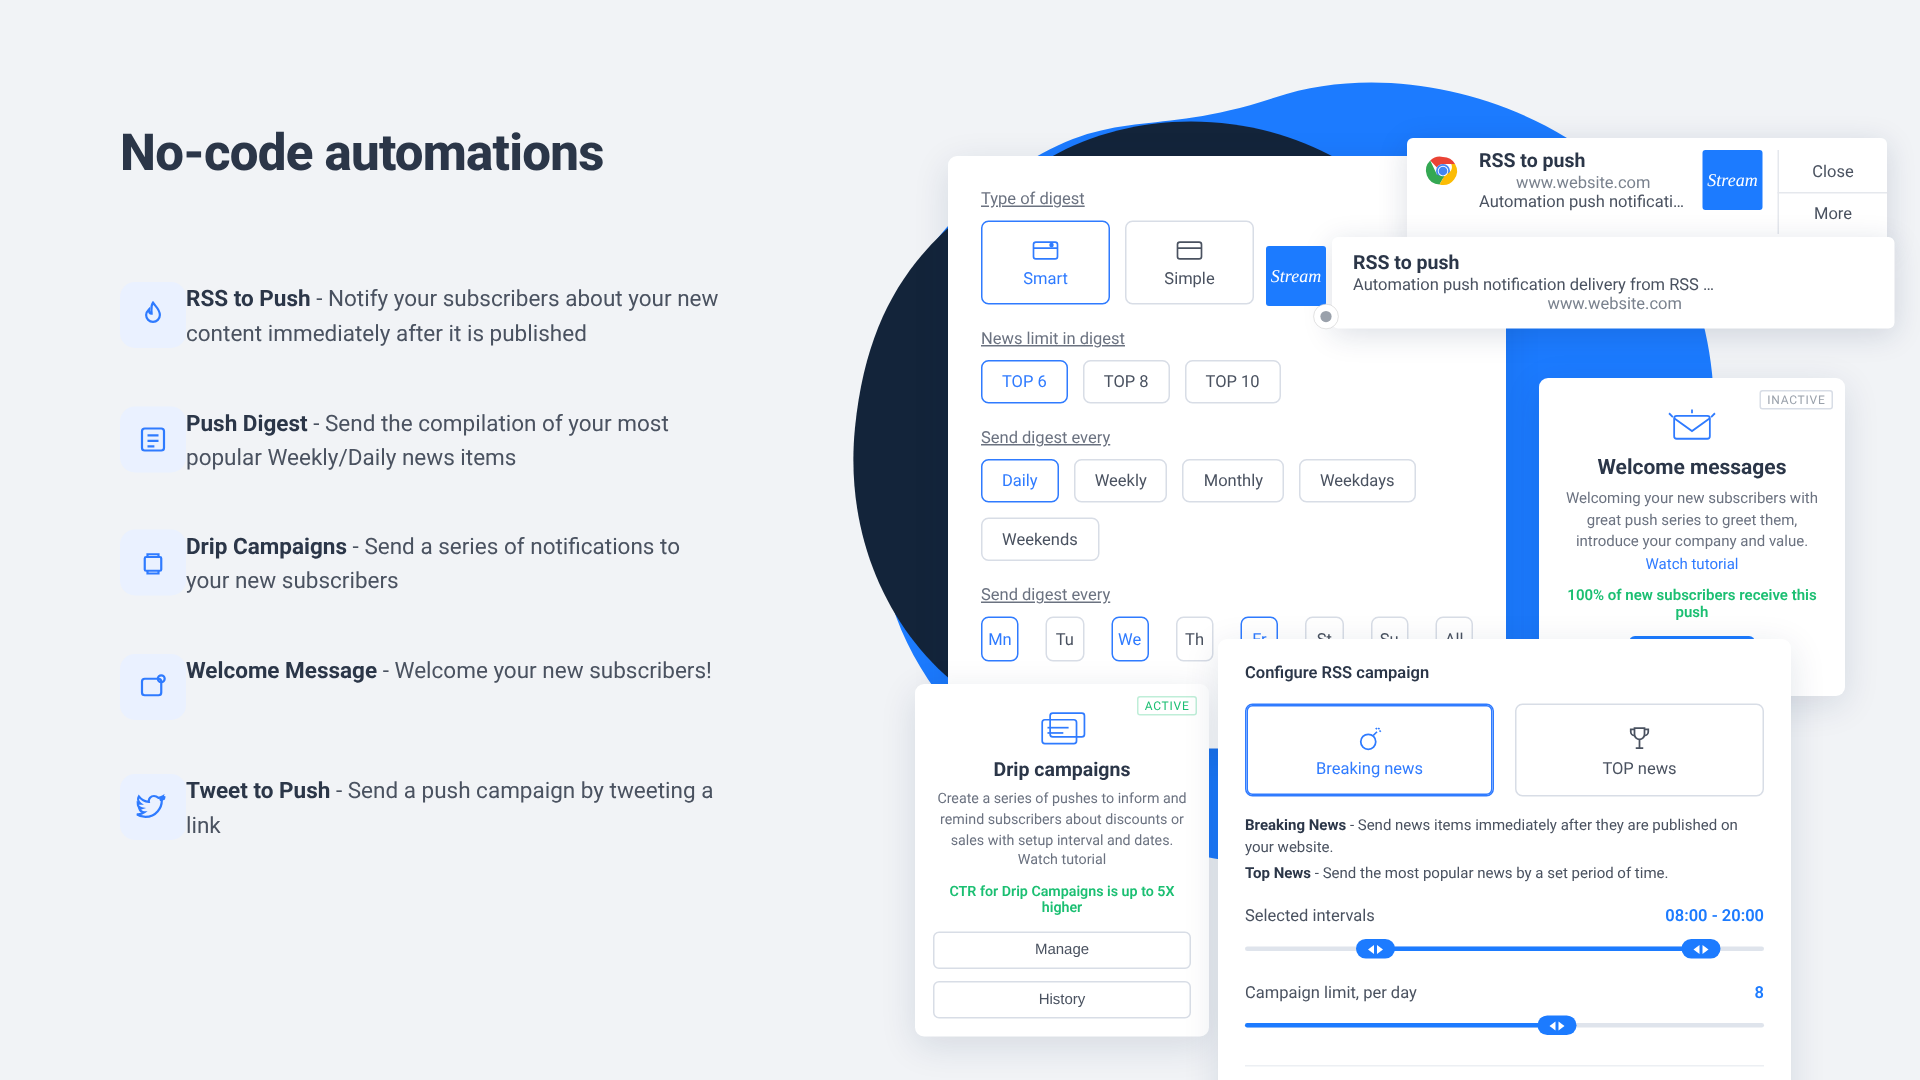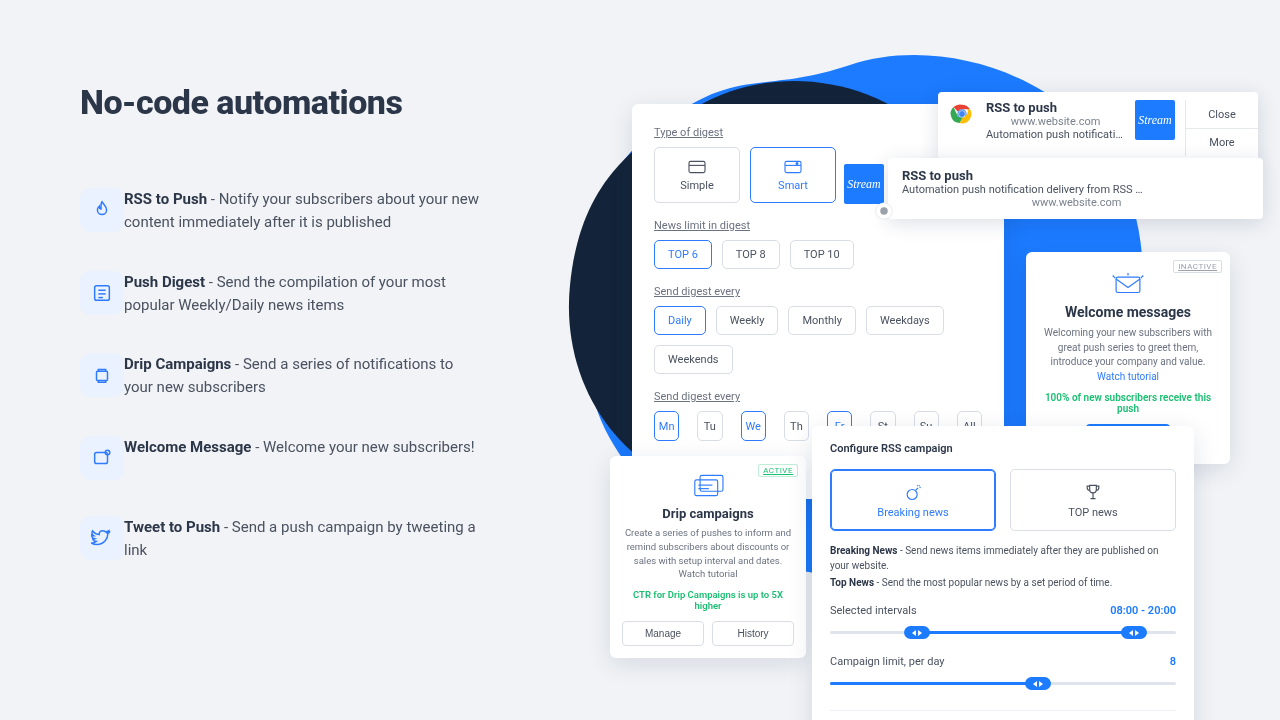--- a/index.html
+++ b/index.html
@@ -50,36 +50,36 @@
 .toast-btns { display:flex; flex-direction:column; }
 .toast-btn { border-left:1px solid #e5e8ed; width:73px; height:28px; display:flex;align-items:center;justify-content:center; font-size:11px; color:#4a5260; cursor:pointer; }
 .toast-btn + .toast-btn { border-top:1px solid #e5e8ed; }
 .toast1 { position:absolute; left: 938px; top: 92px; width: 320px; padding:8px 0 8px 10px; }
 .toast2 { position:absolute; left: 888px; top: 158px; width: 375px; }
 .toast2 .tlogo.outer { position:absolute; left:-44px; top:6px; }
 .chrome-icon { width:28px;height:28px; }
 
 
 .welcome { left: 1026px; top: 252px; width: 204px; padding: 16px 14px 14px; text-align: center; }
-.badge { position: absolute; top: 8px; right: 8px; font-size: 8px; letter-spacing: .5px; color: #9aa1ab; border:1px solid #d8dde6; padding:1px 4px; border-radius:2px;text-decoration:underline;}
+.badge { position: absolute; top: 8px; right: 8px; font-size: 8px; letter-spacing: .5px; color: #9aa1ab; border:1px solid #d8dde6; padding:1px 4px; border-radius:2px;}
 .badge.active { color:#1bbf72; border-color:#bfeed8;}
 .welcome svg { width: 34px; height: 24px; stroke:#2f7bff; fill:none; stroke-width:1.4; margin: 4px auto 8px; display:block;}
 .welcome h4 { font-size: 14px; font-weight: 700; color:#2b3648; margin-bottom:6px;}
 .welcome p { font-size: 10px; line-height:1.45; color:#6b7280; }
 .welcome .link { color:#2f7bff; }
 .green { color:#1bbf72; font-size:10px; font-weight:600; margin:8px 0 10px; }
 .btn-primary { background:#1c7bff; color:#fff; border:none; padding:7px 18px; border-radius:4px; font-size:11px; cursor:pointer; }
 
 
 .drip { left: 610px; top: 456px; width: 196px; padding: 14px 12px 12px; text-align:center; }
 .drip svg { width:44px;height:28px; stroke:#2f7bff; fill:none; stroke-width:1.3; margin:2px auto 6px; display:block;}
 .drip h4 { font-size:13px; font-weight:700; color:#2b3648; margin-bottom:5px;}
 .drip p { font-size:9.5px; line-height:1.45; color:#6b7280;}
 .drip .green { font-size:9.5px; }
-.drip .actions { display:flex; gap:8px; margin-top:8px; }
+.drip .actions { display:flex; gap:8px; margin-top:8px;flex-direction:column; }
 .btn-outline { flex:1; border:1px solid #d8dde6; background:#fff; padding:6px 0; border-radius:4px; font-size:10px; color:#4a5260; cursor:pointer;}
 
 
 .config { left: 812px; top: 426px; width: 382px; padding: 16px 18px 30px; }
 .config h3 { font-size: 11px; font-weight:600; color:#2b3648; margin-bottom:14px; }
 .type-row { display:flex; gap:14px; margin-bottom:12px;}
 .type-box { flex:1; border:1px solid #d8dde6; border-radius:5px; height:62px; display:flex;flex-direction:column;align-items:center;justify-content:center;gap:4px;cursor:pointer;}
 .type-box.active { border-color:#2f7bff; color:#2f7bff; box-shadow:0 0 0 1px #2f7bff inset;}
 .type-box svg { width:20px;height:20px; stroke:currentColor; fill:none; stroke-width:1.4;}
 .type-box span { font-size:11px;}
@@ -155,34 +155,34 @@
   <div class="blob">
     <svg viewBox="0 0 640 560">
         <path fill="#1c7bff" d="M310 20c90-30 210 10 260 90s40 190-10 280-160 150-270 140S70 440 50 340 40 140 120 80 220 50 310 20z"></path>
         <path fill="#13243a" d="M160 60c70-40 170-30 230 30s70 160 30 240-140 140-240 120S20 340 30 240 90 100 160 60z"></path>
       </svg>
   </div>
 
   <div class="card digest">
     <div class="label-small">Type of digest</div>
     <div class="opt-row">
-      <div class="opt-box opt-big">
-          <svg viewBox="0 0 24 20">
-            <rect x="2" y="3" width="20" height="14" rx="2"></rect>
-            <line x1="2" y1="8" x2="22" y2="8"></line>
-          </svg>
-          <span>Simple</span>
-        </div>
       <div class="opt-box opt-big active">
           <svg viewBox="0 0 24 20">
             <rect x="2" y="3" width="20" height="14" rx="2"></rect>
             <line x1="2" y1="8" x2="22" y2="8"></line>
             <circle cx="17" cy="5.5" r="1.2" fill="currentColor"></circle>
           </svg>
           <span>Smart</span>
+        </div>
+      <div class="opt-box opt-big">
+          <svg viewBox="0 0 24 20">
+            <rect x="2" y="3" width="20" height="14" rx="2"></rect>
+            <line x1="2" y1="8" x2="22" y2="8"></line>
+          </svg>
+          <span>Simple</span>
         </div>
     </div>
     <div class="label-small">News limit in digest</div>
     <div class="opt-row">
       <div class="chip active">TOP 6</div>
       <div class="chip">TOP 8</div>
       <div class="chip">TOP 10</div>
     </div>
     <div class="label-small">Send digest every</div>
     <div class="opt-row" style="flex-wrap:wrap;">

